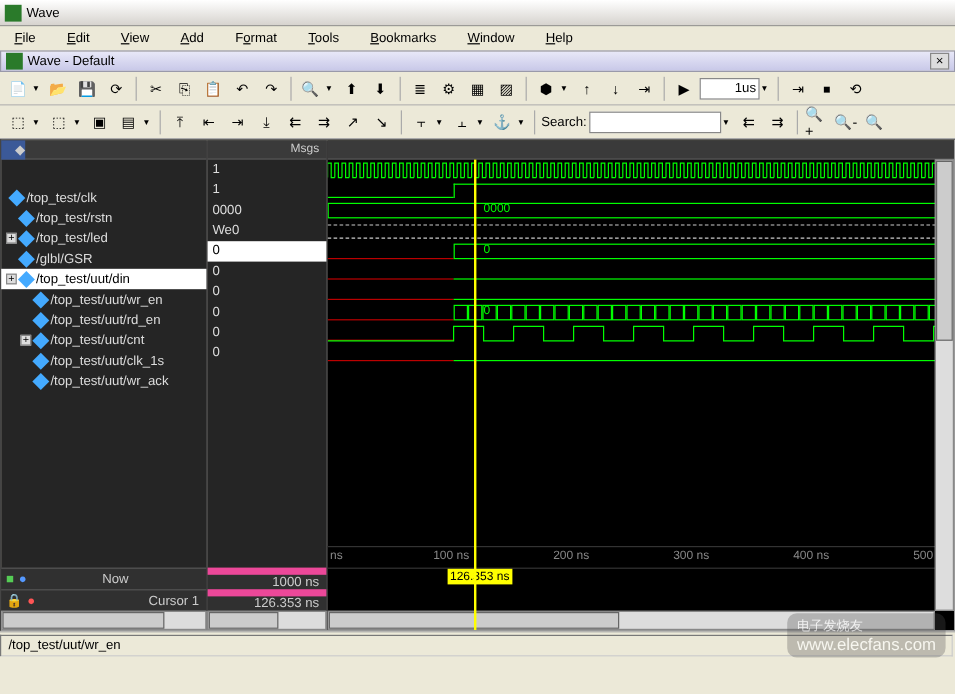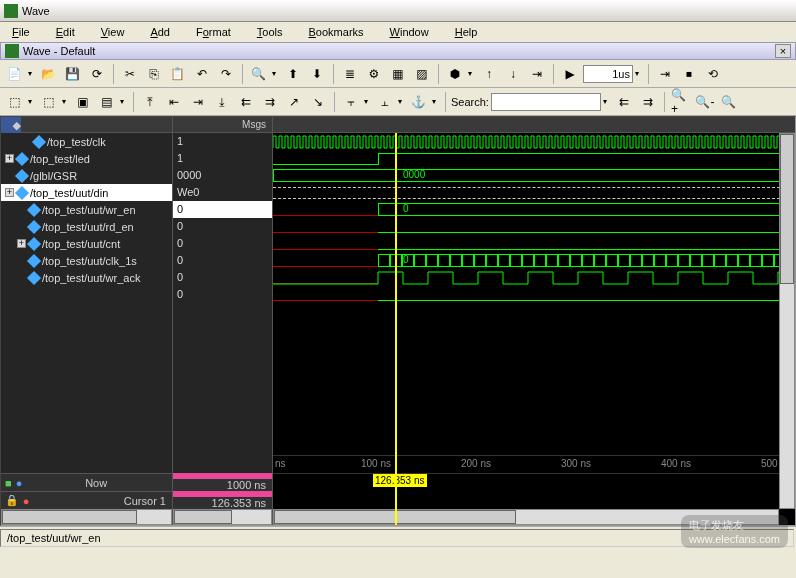--- a/index.html
+++ b/index.html
@@ -148,23 +148,27 @@
   <div class="tb-btn">🔍</div>
 </div>
 
 <div class="main">
 
   <div class="col-names">
     <div class="col-header" style="position:relative">
       <div class="toolcorner">◆</div>
     </div>
     <div id="sig-list">
-        <div class="sig-row" style="padding-left: 33px;">
+        <div class="sig-row" style="padding-left: 8px; margin-top: 23px;">
           <div class="diamond"></div>
           <span>/top_test/clk</span>
+        </div>
+        <div class="sig-row" style="padding-left: 16px;">
+          <div class="diamond"></div>
+          <span>/top_test/rstn</span>
         </div>
         <div class="sig-row" style="padding-left: 4px;">
           <div class="expand">+</div>
           <div class="diamond"></div>
           <span>/top_test/led</span>
         </div>
         <div class="sig-row" style="padding-left: 16px;">
           <div class="diamond"></div>
           <span>/glbl/GSR</span>
         </div>
@@ -339,14 +343,14 @@
     </div>
   </div>
 </div>
 
 <div class="status">
   <div class="status-cell" style="flex:1">/top_test/uut/wr_en</div>
 </div>
 
 <div class="watermark">
   <div>电子发烧友</div>
-  <div style="font-size:11px">www.elecfans.com</div>
+  <div style="font-size:14px">www.elecfans.com</div>
 </div>
 
 </body></html>

